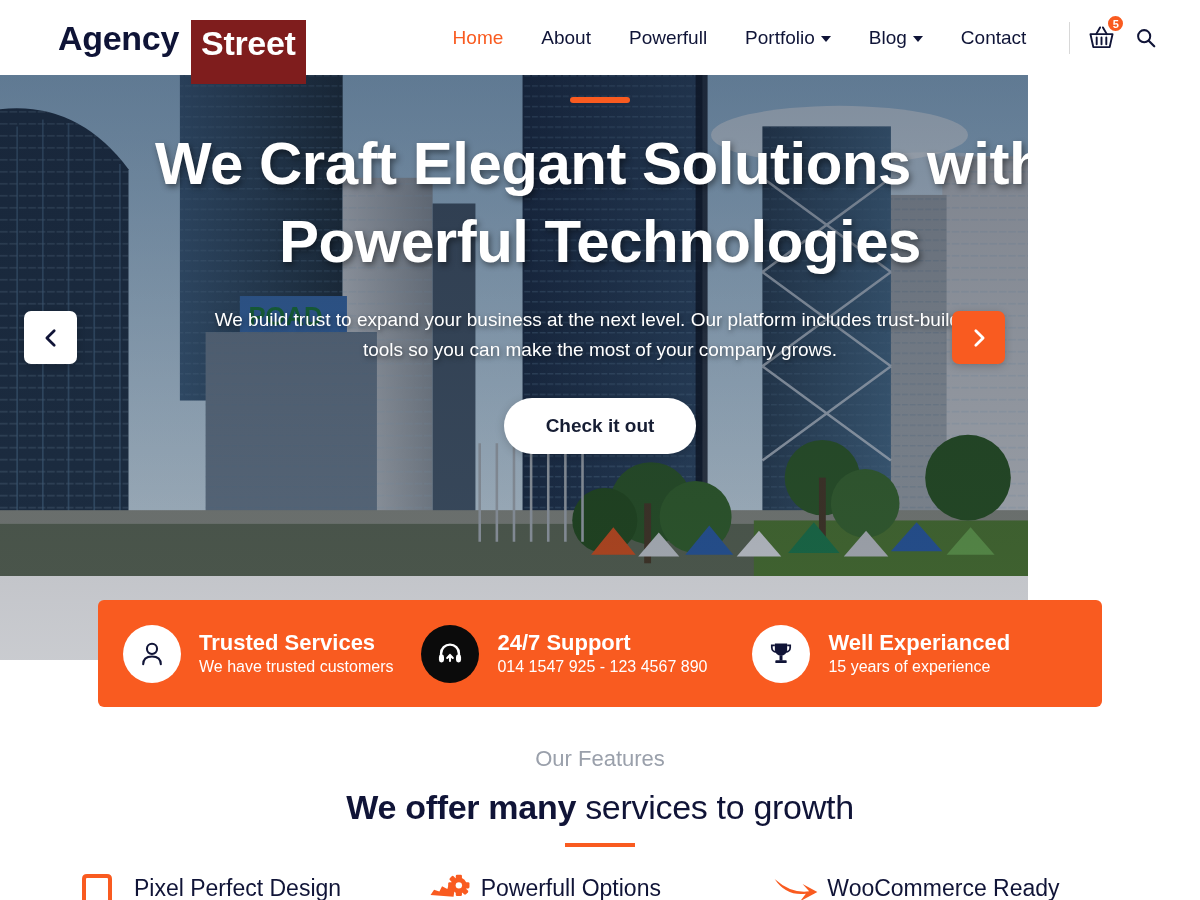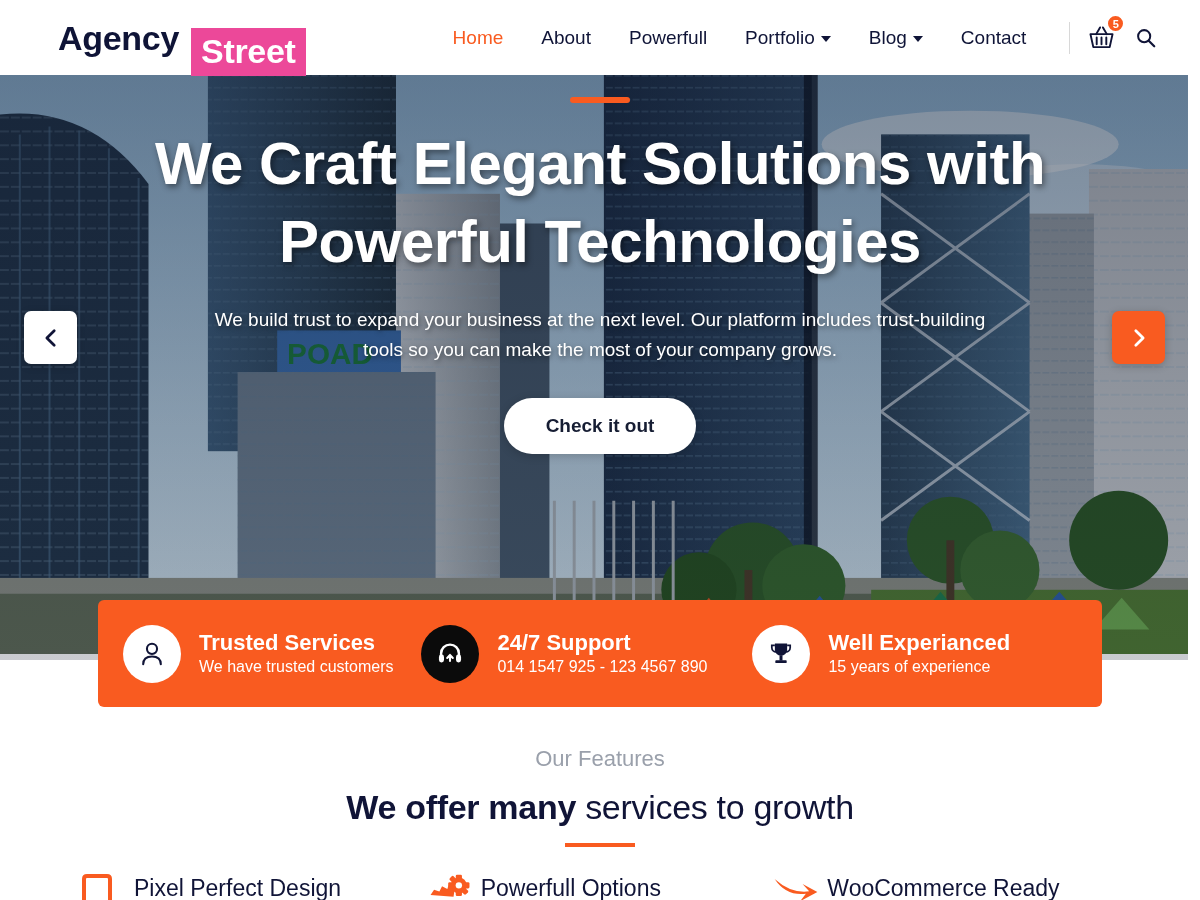--- a/index.html
+++ b/index.html
@@ -20,22 +20,22 @@
   }
   .logo {
     display: flex; align-items: center;
     margin-left: 58px;
     font-size: 34px; font-weight: 700;
     letter-spacing: -0.3px;
     line-height: 1;
   }
   .logo-primary { color: #0f1437; padding-right: 12px; }
   .logo-accent {
-    color: #ffffff; background: #ec4899;
-    padding: 6px 10px 8px 10px;
+    color: #ffffff; background: #7f1d1d;
+    padding: 6px 10px 24px 10px;
     margin-top: 28px;
   }
 
   .nav {
     display: flex; align-items: center;
     margin-left: 128px;
     gap: 0px;
   }
   .nav-item {
     position: relative;
@@ -66,21 +66,21 @@
     width: 19px; height: 19px; border-radius: 50%;
     background: #f95b20; color: #ffffff;
     font-size: 11px; font-weight: 700;
     display: flex; align-items: center; justify-content: center;
     border: 2px solid #ffffff;
   }
 
   
   .hero {
     position: absolute; top: 75px; left: 0;
-    width: 1188px; height: 585px;
+    width: 1028px; height: 585px;
     overflow: hidden;
   }
   .hero-bg { position: absolute; inset: 0; }
   .hero-overlay {
     position: absolute; inset: 0;
     background: linear-gradient(to bottom, rgba(12,20,40,0.42), rgba(12,20,40,0.30) 55%, rgba(12,20,40,0.22));
   }
   .hero-content {
     position: absolute; top: 0; left: 0; width: 1200px; height: 585px;
     display: flex; flex-direction: column; align-items: center;

